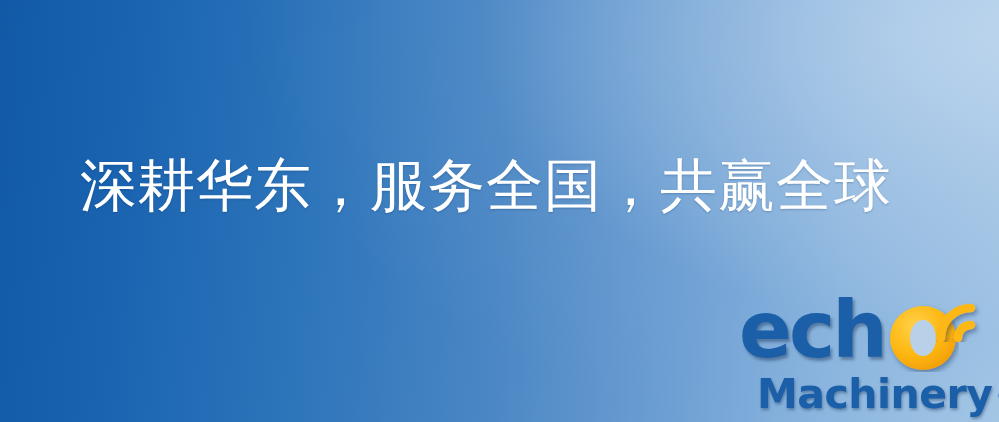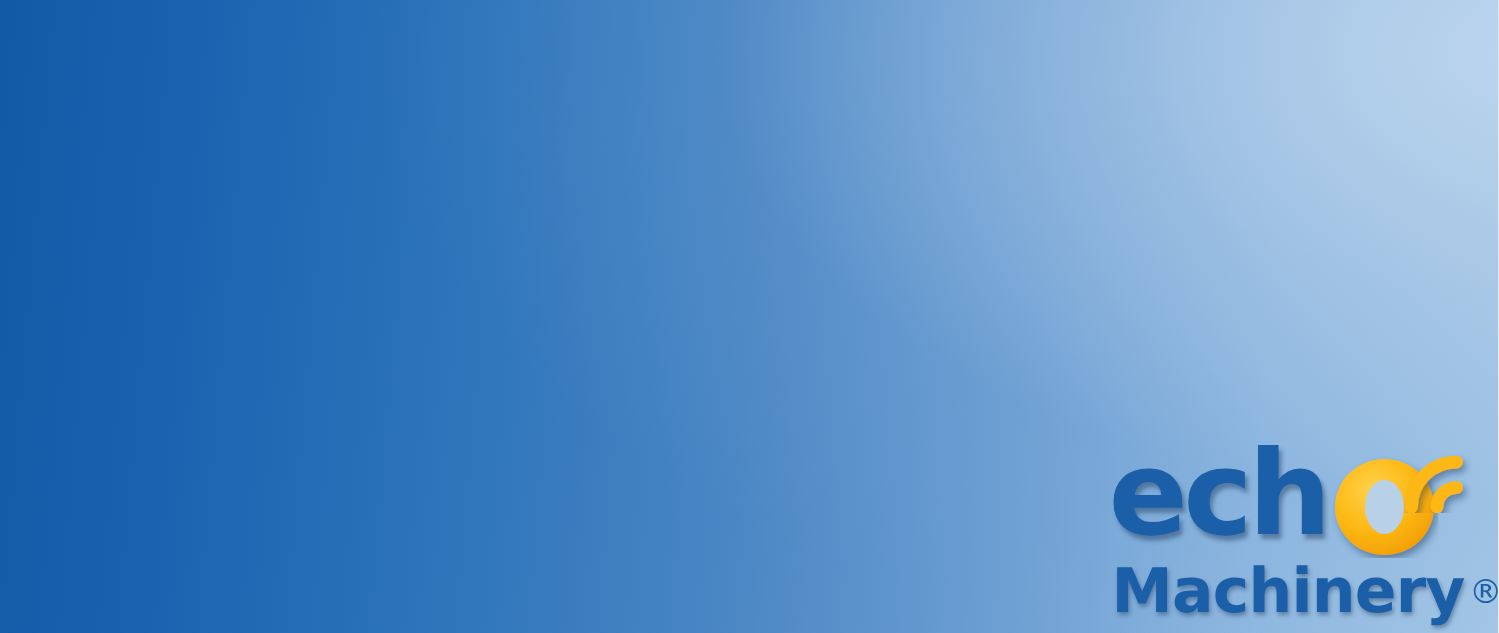--- a/index.html
+++ b/index.html
@@ -100,35 +100,37 @@
     align-items: flex-end;
   }
   #logo-machinery-text {
     font-family: "DejaVu Sans", "Liberation Sans", sans-serif;
     font-size: 41px;
     font-weight: bold;
     letter-spacing: -0.5px;
     color: #1b5fa8;
     line-height: 44px;
     text-shadow: 1px 2px 3px rgba(20,45,80,0.40);
+    margin-left: 16px;
   }
   #logo-reg-mark {
     font-family: "DejaVu Sans", "Liberation Sans", sans-serif;
     font-size: 22px;
     font-weight: 400;
     color: #1b5fa8;
     line-height: 40px;
     margin-left: 3px;
   }
 </style>
 </head>
 <body>
 
 <div id="banner">
 
+  <div id="headline">深耕华东，服务全国，共赢全球</div>
 
 
   <div id="logo">
 
     <div id="logo-wordmark">
 
       <span id="logo-echo-text">ech</span>
 
       <svg id="logo-o" viewBox="0 0 72 72">
         <defs>

